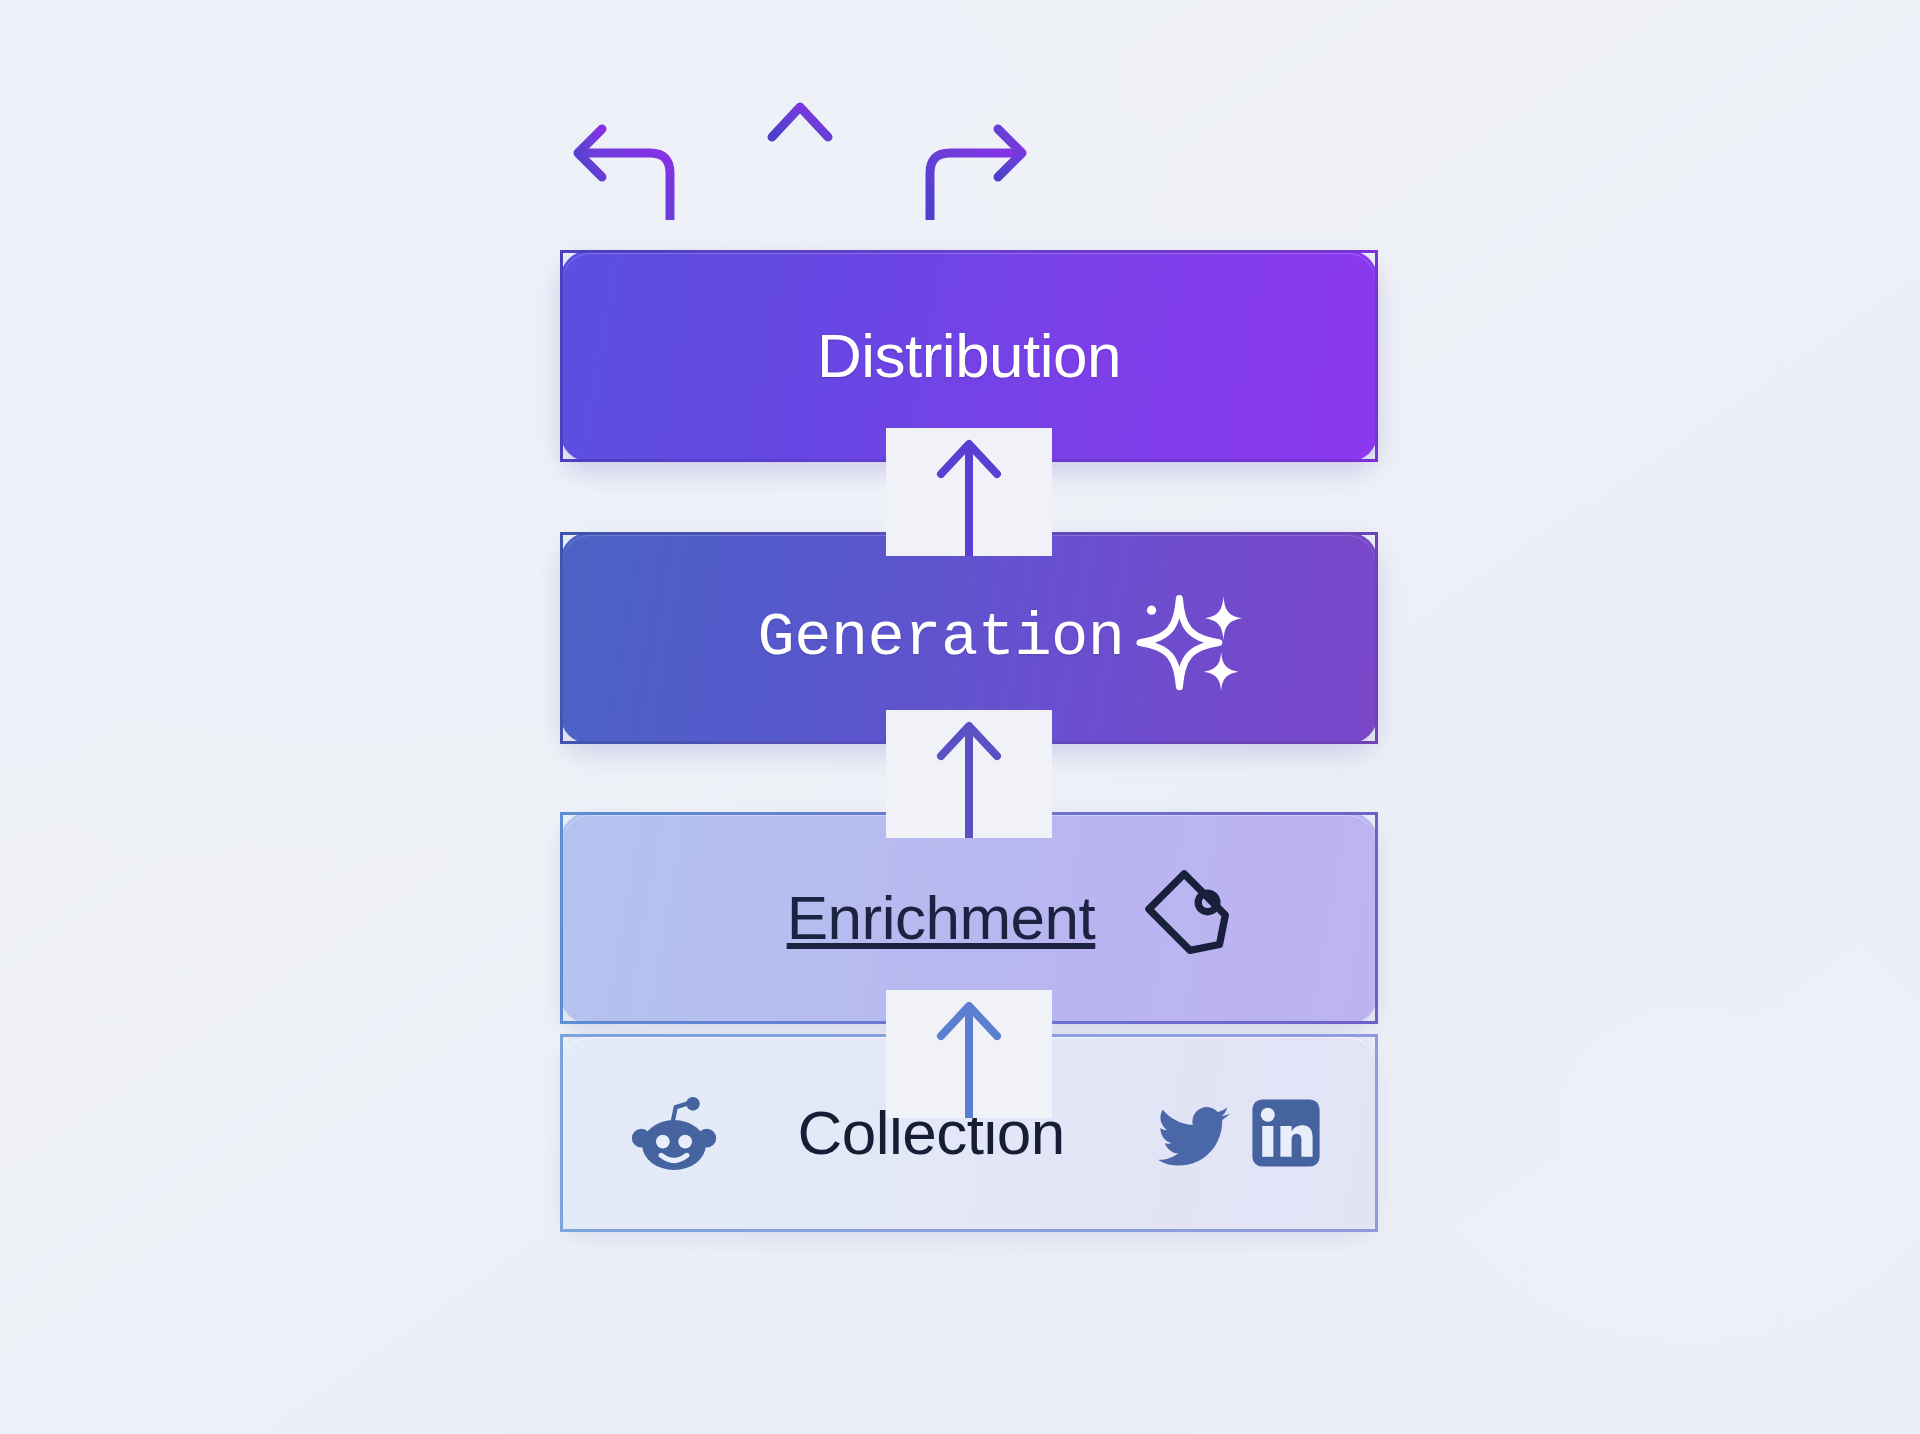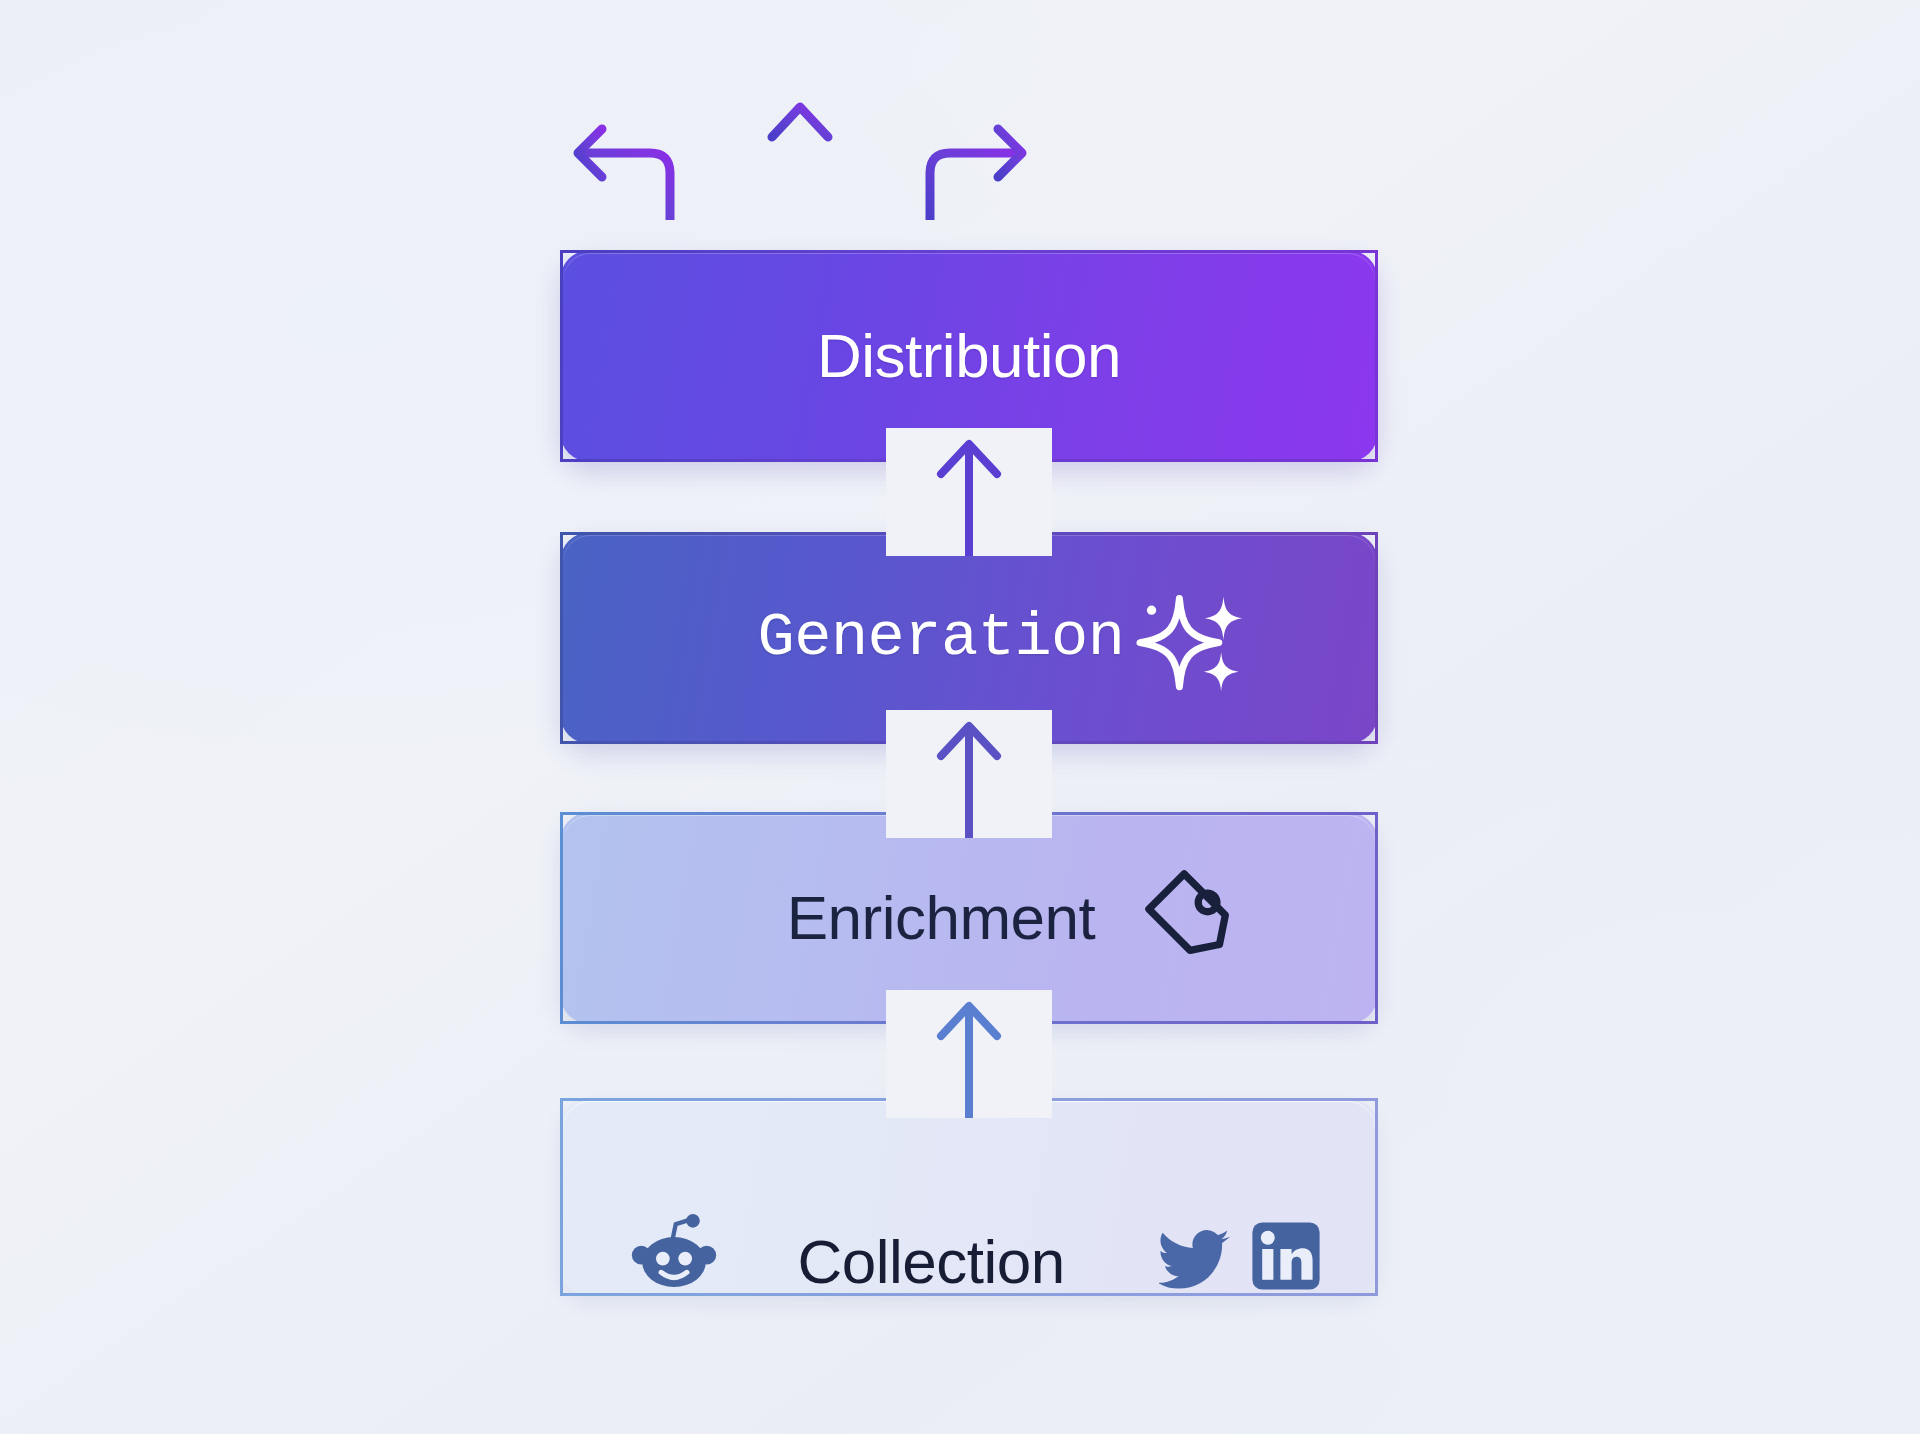--- a/index.html
+++ b/index.html
@@ -97,32 +97,31 @@
   
   #box-enrichment {
     top: 812px;
     height: 212px;
     background: linear-gradient(100deg, #b3c3ef 0%, #b6bdf0 30%, #b9b5f0 62%, #bdb3f2 100%);
     border: 3px solid;
     border-image: linear-gradient(100deg, #5b8fd4 0%, #6c79d0 45%, #6f5fc8 100%) 1;
     border-radius: 30px;
     box-shadow: 0 8px 20px rgba(110,120,190,0.18), inset 0 1px 0 rgba(255,255,255,0.35);
   }
-  #box-enrichment .stage-label { color: #1b2340; }
+  #box-enrichment .stage-label { color: #1b2340; text-decoration: underline; }
 
   
   #box-collection {
-    top: 1098px;
+    top: 1034px;
     height: 198px;
     background: linear-gradient(100deg, #e4ebf8 0%, #e3e8f7 40%, #e2e4f6 75%, #e3e3f6 100%);
     border: 3px solid;
     border-image: linear-gradient(100deg, #7aa4de 0%, #8aa0dd 50%, #8f9add 100%) 1;
     border-radius: 30px;
     box-shadow: 0 8px 18px rgba(120,140,200,0.14), inset 0 1px 0 rgba(255,255,255,0.7);
-    align-items: flex-end;
   }
   #box-collection .stage-label { color: #161d34; }
 
   
   .connector {
     position: absolute;
     left: 886px;
     width: 166px;
     z-index: 4;
   }

